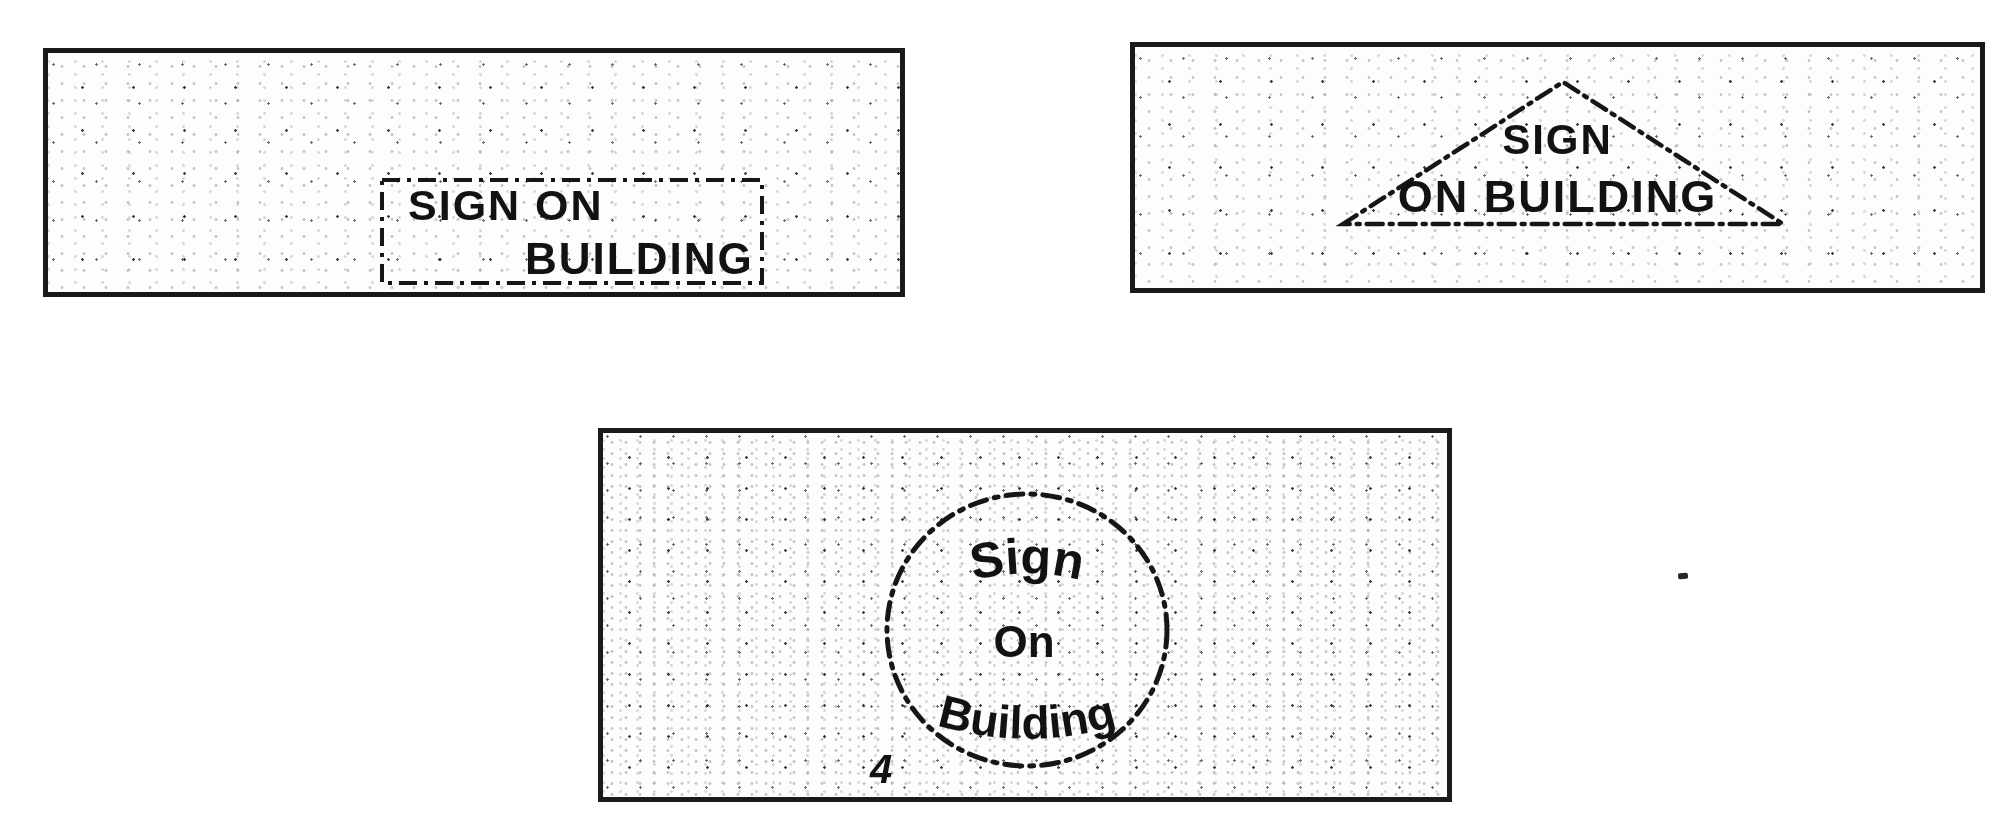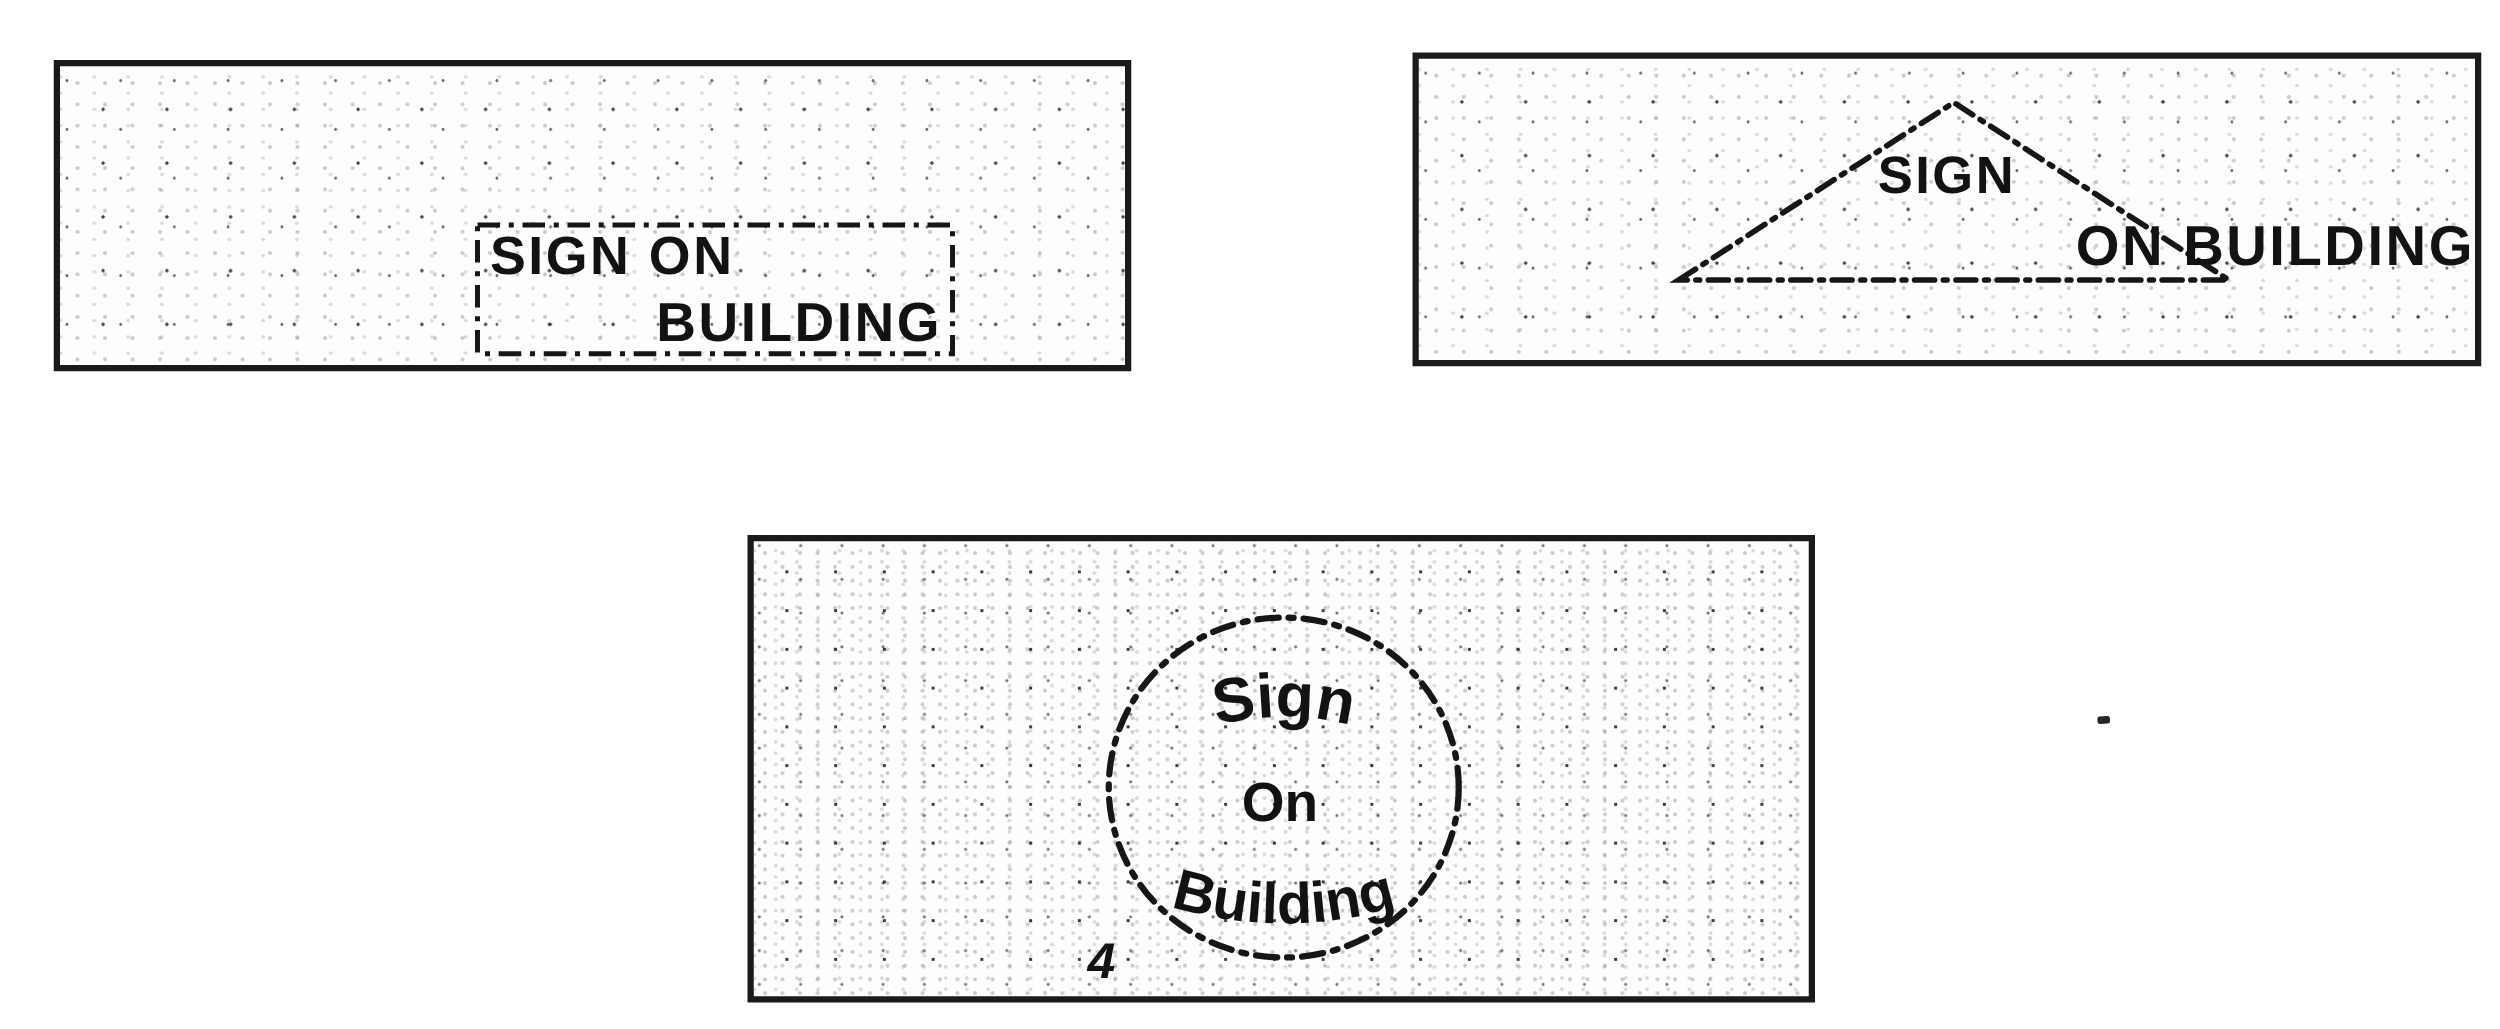--- a/index.html
+++ b/index.html
@@ -36,24 +36,24 @@
   .shape-svg { position: absolute; left: 0; top: 0; display: block; }
 
   .label {
     position: absolute;
     font-weight: 700;
     color: #121212;
     line-height: 1;
     white-space: nowrap;
     letter-spacing: 2px;
   }
-  .p1-line1 { left: 344px; top: 131px; font-size: 43px; }
+  .p1-line1 { left: 360px; top: 131px; font-size: 43px; }
   .p1-line2 { left: 477px; top: 184px; font-size: 44px; }
   .p2-line1 { left: 0; right: 0; top: 72px;  font-size: 42px; text-align: center; }
-  .p2-line2 { left: 0; right: 0; top: 127px; font-size: 45px; text-align: right; }
+  .p2-line2 { left: 0; right: 0; top: 127px; font-size: 45px; text-align: center; }
 
   .circle-word { font-weight: 700; fill: #121212; font-family: "Liberation Sans", sans-serif; }
   .word-top    { font-size: 50px; }
   .word-mid    { font-size: 44px; }
   .word-bottom { font-size: 46px; }
 
   .ref-num {
     position: absolute;
     left: 267px; top: 316px;
     font-size: 40px;

